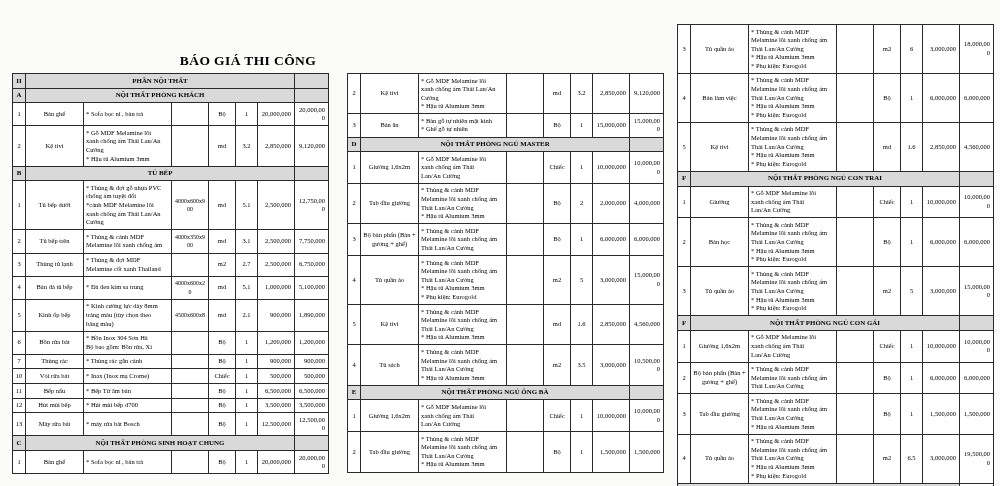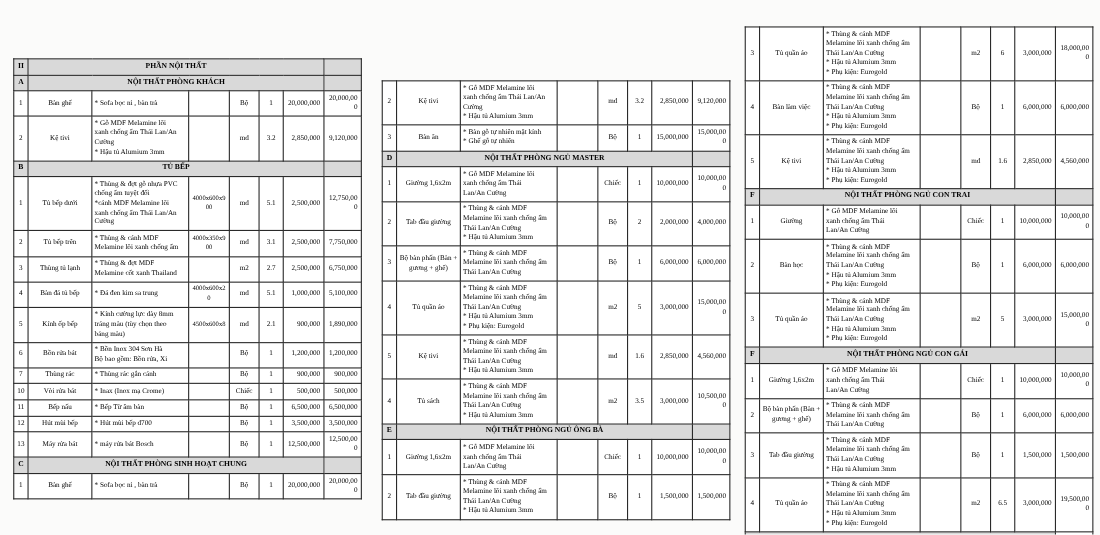--- a/index.html
+++ b/index.html
@@ -13,20 +13,21 @@
   td.num,td.unit,td.qty,td.dims{text-align:center;}
   td.name{text-align:center;}
   td.dims{font-size:6px;}
   td.money{text-align:right;padding-right:3px;}
   td.spec{white-space:pre-line;text-align:left;}
 </style>
 </head>
 <body>
 
 <div class="doc-col" style="left:12px;top:53px;">
+  <div class="title">BÁO GIÁ THI CÔNG</div>
   <table>
     <colgroup>
       <col style="width:13px">
         <col style="width:58px">
         <col style="width:88px">
         <col style="width:37px">
       <col style="width:27px">
         <col style="width:22px">
         <col style="width:37px">
         <col style="width:34px">

